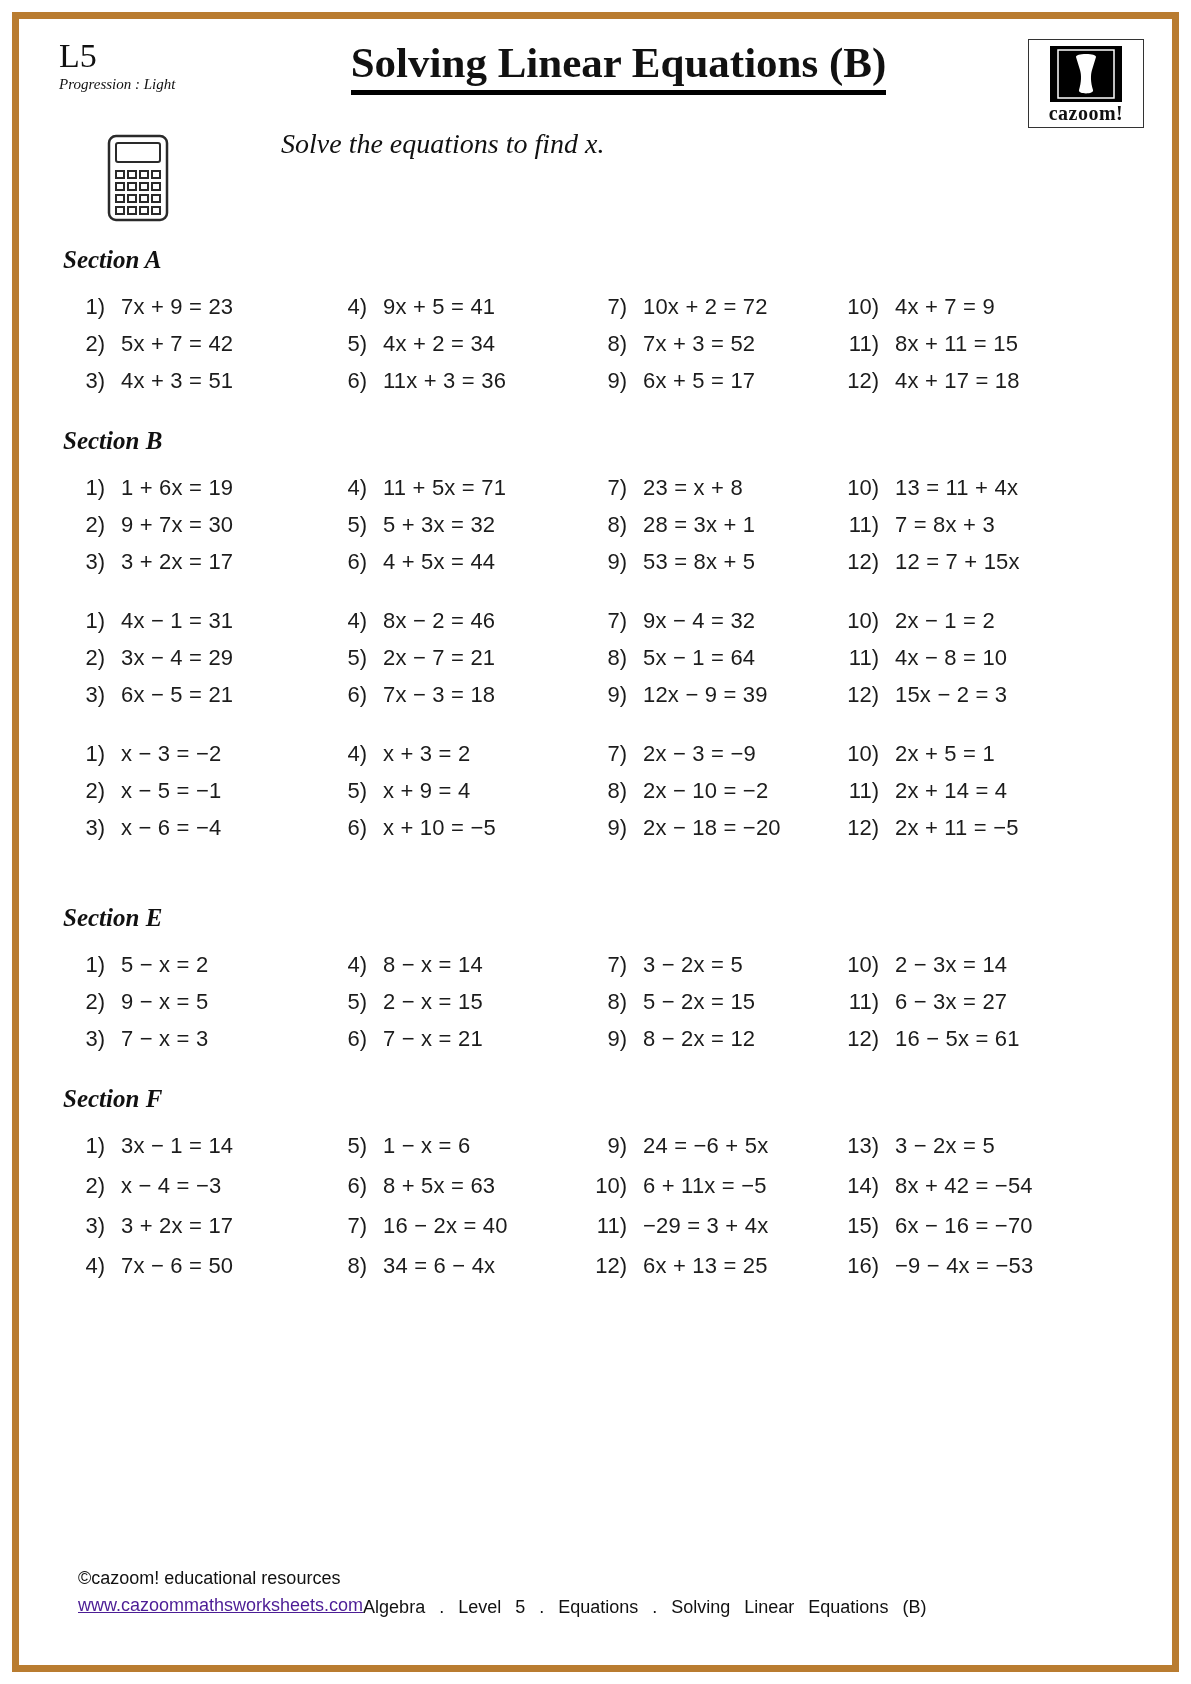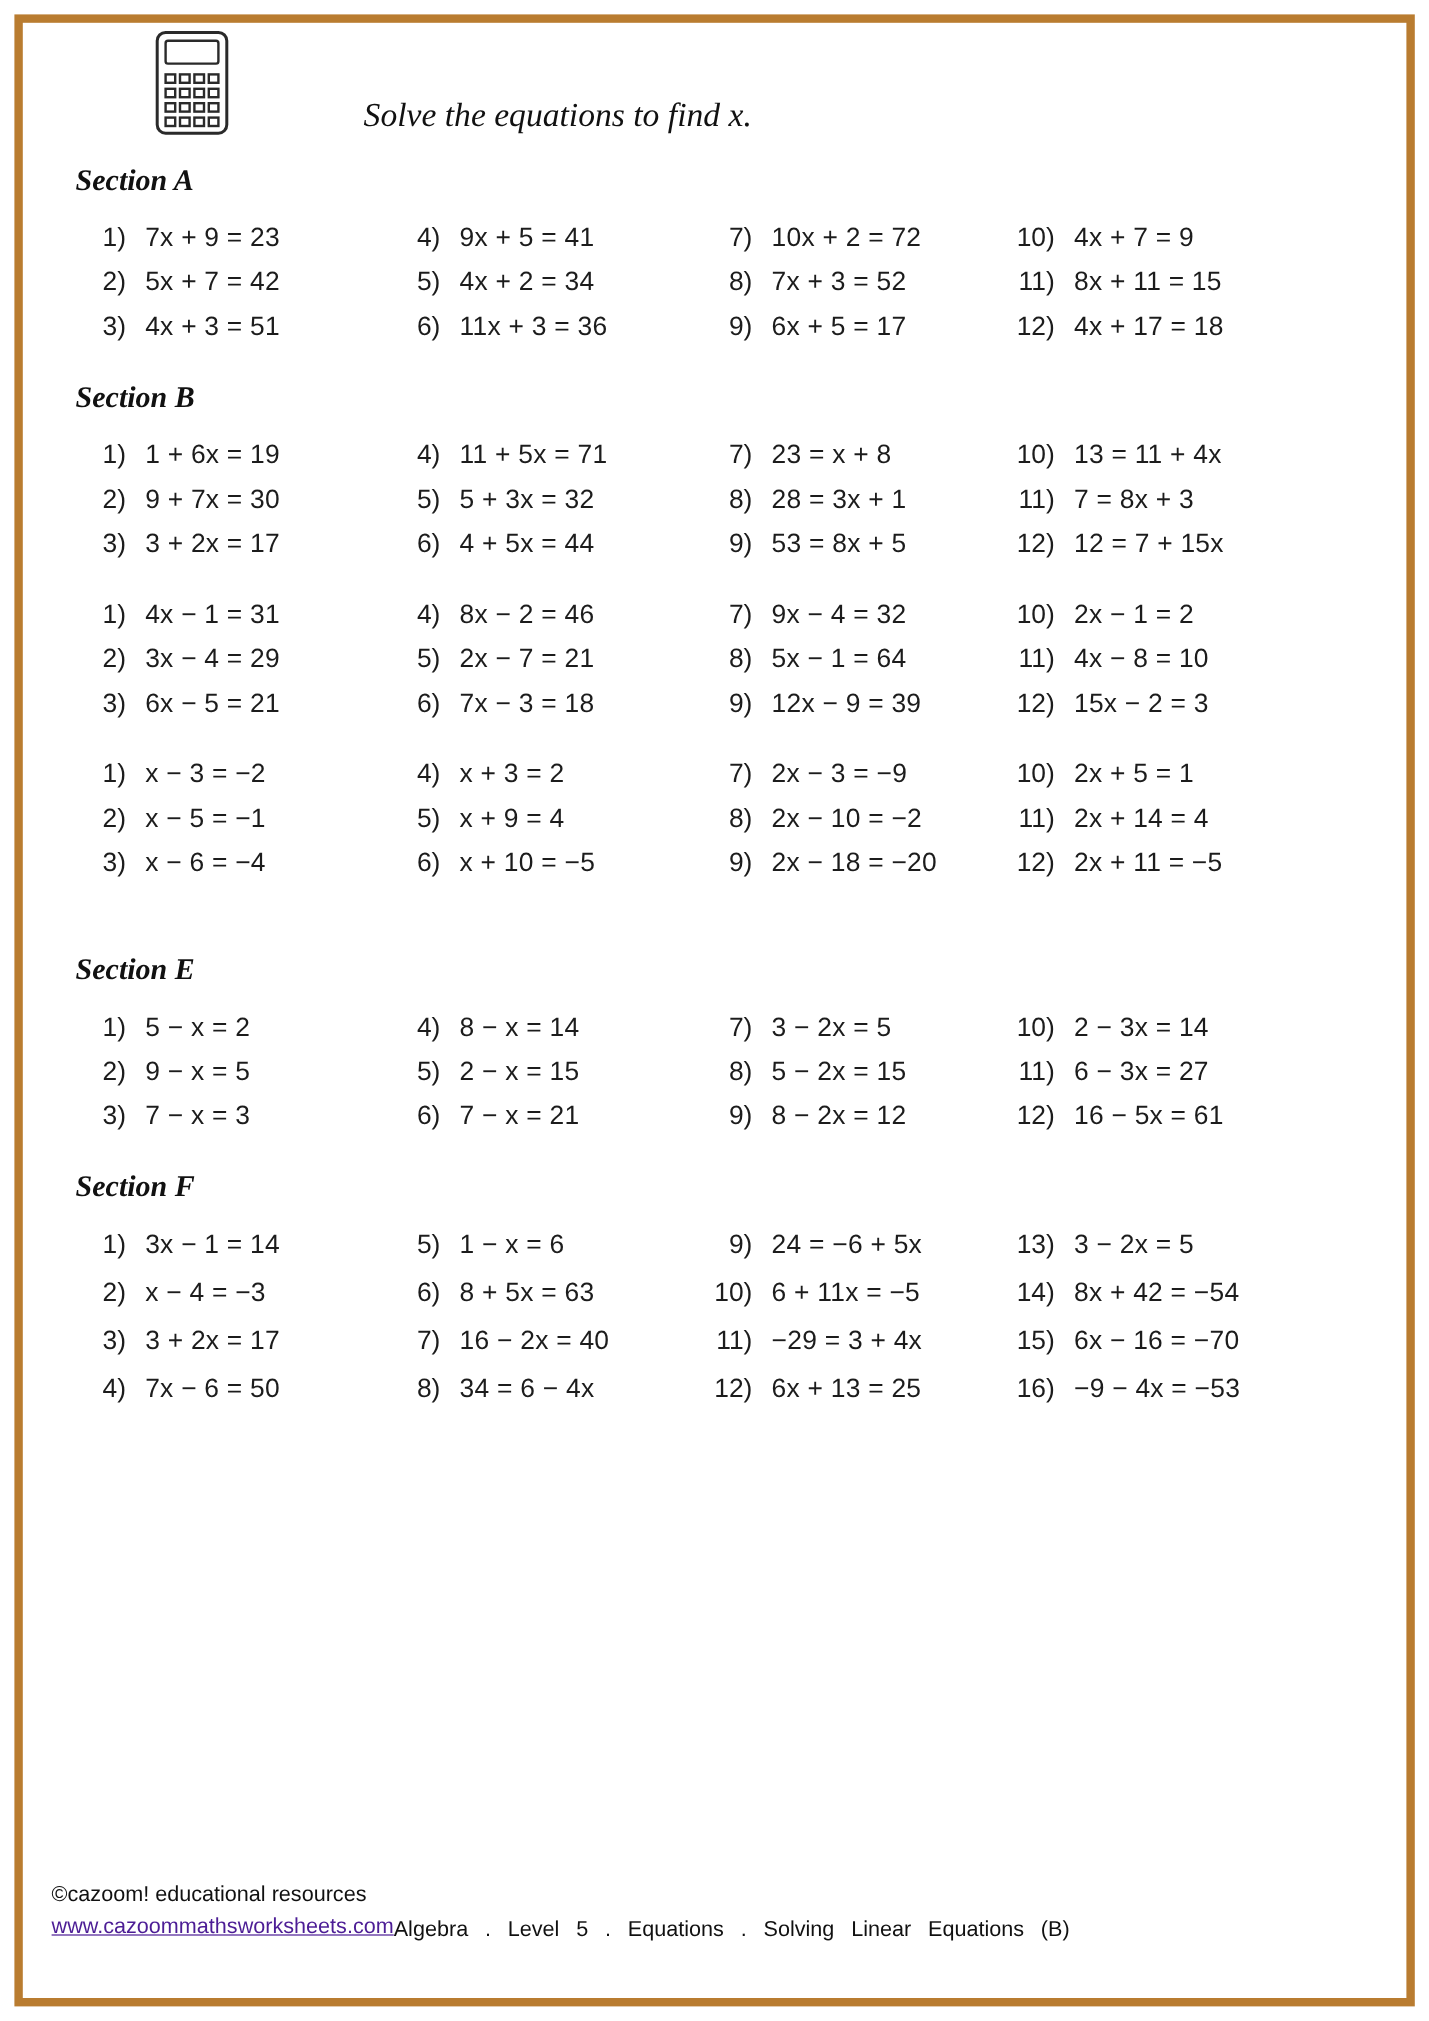--- a/index.html
+++ b/index.html
@@ -15,48 +15,65 @@
   .progression{font-style:italic;font-size:15px;margin-top:3px;}
   .title-wrap{flex:1;text-align:center;margin:0;}
   .title-wrap span{display:inline-block;font-size:43px;font-weight:bold;
     border-bottom:5px solid #000;padding-bottom:4px;line-height:1.1;}
   .logo-box{width:106px;flex:none;border:1px solid #333;background:#fff;
     text-align:center;padding:6px 4px 2px;}
   .logo-art{display:block;margin:0 auto;}
   .logo-text{font-weight:bold;font-size:20px;letter-spacing:.5px;}
 
   
-  .instruction-row{display:flex;align-items:flex-end;padding:6px 0 0 110px;}
+  .instruction-row{display:flex;align-items:flex-start;padding:6px 0 0 88px;}
   .instruction{font-style:italic;font-size:28px;margin-left:112px;margin-top:-6px;}
 
   
   main{padding:12px 40px 0 44px;}
   .section{margin-bottom:22px;}
   .section-heading{font-size:25px;font-weight:bold;font-style:italic;margin:12px 0 20px;}
   .cols{display:grid;grid-template-columns:262px 260px 252px 1fr;}
   .problem{display:flex;align-items:baseline;margin-bottom:11px;
     font-family:"Liberation Sans",sans-serif;font-size:22px;color:#1c1c1c;}
   .pnum{width:42px;text-align:right;margin-right:16px;flex:none;}
   .peq{white-space:nowrap;letter-spacing:.2px;}
   .section:nth-child(5){margin-top:52px;}        
   .section:nth-child(6) .problem{margin-bottom:14px;} 
 
   
   footer{position:absolute;left:0;right:0;bottom:46px;display:flex;align-items:flex-end;
-    padding:0 36px 0 24px;font-family:"Liberation Sans",sans-serif;}
+    padding:0 36px 0 59px;font-family:"Liberation Sans",sans-serif;}
   .footer-left{font-size:18px;line-height:1.5;}
   .footer-left a{color:#4c1d95;}
   .footer-right{flex:1;text-align:left;font-size:18px;word-spacing:9px;padding-bottom:1px;}
 </style>
 </head>
 <body>
 
 <div class="sheet">
   <div class="page-border" style="border-color: rgb(185, 124, 48);">
 
+    <header>
+      <div class="level-block">
+        <div class="level">L5</div>
+        <div class="progression">Progression : Light</div>
+      </div>
+      <h1 class="title-wrap">
+        <span>Solving Linear Equations (B)</span>
+      </h1>
+      <div class="logo-box">
+        <svg class="logo-art" width="72" height="56" viewBox="0 0 72 56">
+          <rect x="0" y="0" width="72" height="56" fill="#000"></rect>
+          <rect x="8" y="4" width="56" height="48" fill="#000" stroke="#fff" stroke-width="1.5"></rect>
+          <path fill="#fff" d="M36 8 C42 8 46 9 46 11 L42 24 C40.5 29 40.5 36 43 44 C44.5 48.5 27.5 48.5 29 44 C31.5 36 31.5 29 30 24 L26 11 C26 9 30 8 36 8 Z"></path>
+        </svg>
+        <div class="logo-text">cazoom!</div>
+      </div>
+    </header>
 
     <div class="instruction-row">
       <svg width="62" height="88" viewBox="0 0 62 88">
         <rect x="2" y="2" width="58" height="84" rx="7" fill="none" stroke="#2a2a2a" stroke-width="2.5"></rect>
         <rect x="9" y="9" width="44" height="19" rx="2" fill="none" stroke="#2a2a2a" stroke-width="2"></rect>
         <g fill="none" stroke="#2a2a2a" stroke-width="2">
           <rect x="9" y="37" width="8" height="7"></rect>
             <rect x="21" y="37" width="8" height="7"></rect>
           <rect x="33" y="37" width="8" height="7"></rect>
             <rect x="45" y="37" width="8" height="7"></rect>

